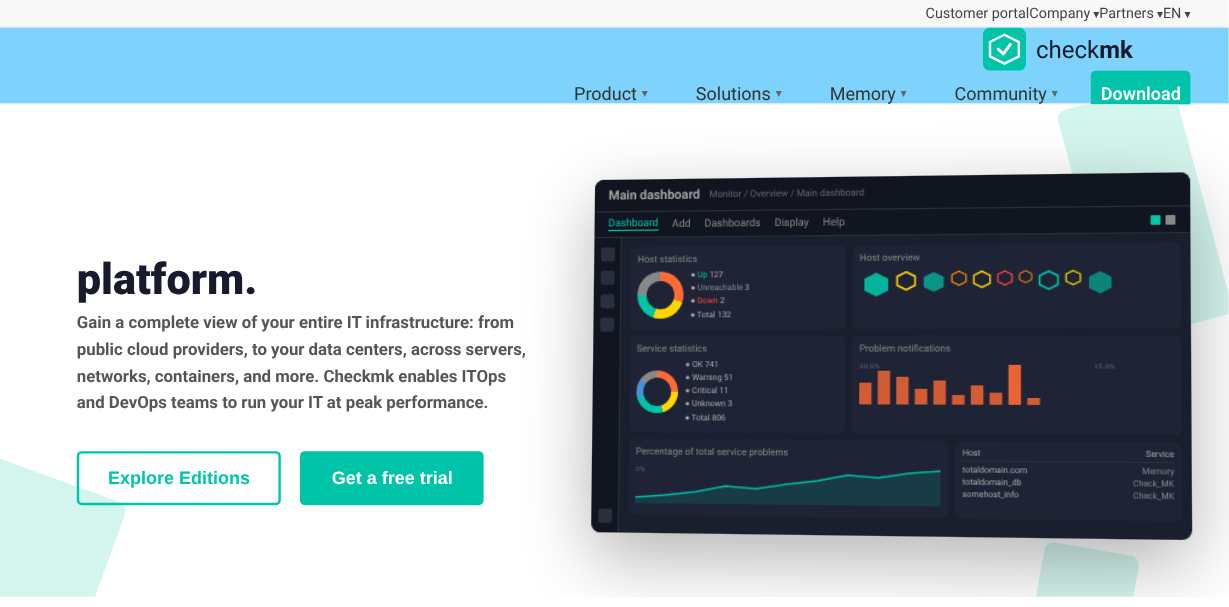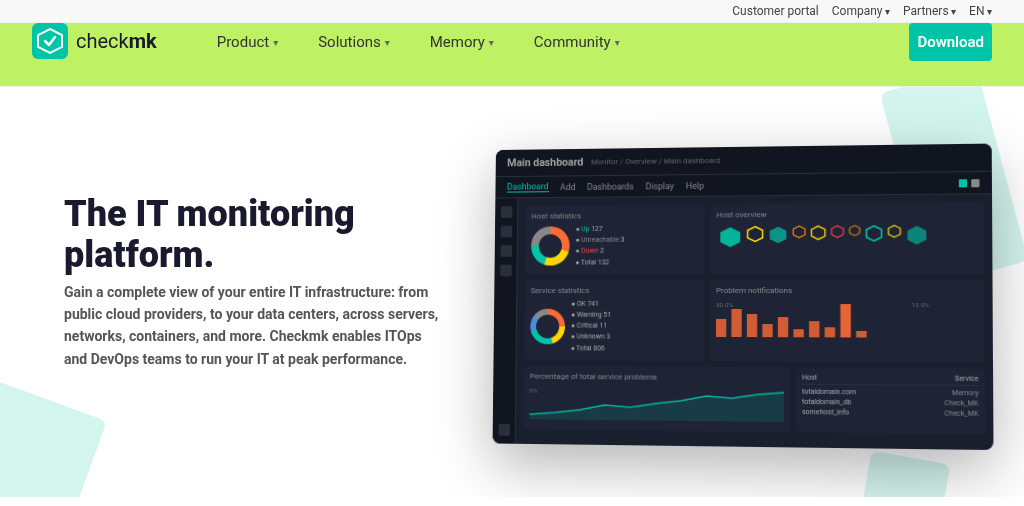--- a/index.html
+++ b/index.html
@@ -6,35 +6,36 @@
     body { font-family: -apple-system, BlinkMacSystemFont, 'Segoe UI', Roboto, sans-serif; background: #fff; width: 1024px; height: 506px; overflow: hidden; }
 
     
     .utility-bar {
       background: #f8f8f8;
       border-bottom: 1px solid #eee;
       padding: 4px 32px;
       display: flex;
       justify-content: flex-end;
       align-items: center;
-      gap: 13px;
+      gap: 0;
       font-size: 12px;
       color: #444;
     }
     .utility-bar a { color: #444; text-decoration: none; }
     .utility-bar .with-arrow::after { content: ' ▾'; font-size: 10px; }
 
     
     .main-nav {
       display: flex;
-      align-items: flex-start;
+      align-items: flex-end;
       padding: 0 32px;
       height: 64px;
       border-bottom: 1px solid #f0f0f0;
-      background: #bef264;
+      background: #7dd3fc;
+      flex-direction: column;
     }
     .logo {
       display: flex;
       align-items: center;
       gap: 8px;
       margin-right: 48px;
       text-decoration: none;
     }
     .logo-icon {
       width: 36px;
@@ -319,24 +320,28 @@
   </div>
 </nav>
 
 <section class="hero">
   <div class="deco-bottom-left"></div>
   <div class="deco-top-right"></div>
   <div class="deco-bottom-right"></div>
 
   <div class="hero-content">
     <div class="hero-title">
-      <span>The IT monitoring</span><br>
+      <br>
       <span>platform.</span>
     </div>
     <p class="hero-description">Gain a complete view of your entire IT infrastructure: from public cloud providers, to your data centers, across servers, networks, containers, and more. Checkmk enables ITOps and DevOps teams to run your IT at peak performance.</p>
+    <div class="hero-buttons">
+      <button class="btn-outline">Explore Editions</button>
+      <button class="btn-solid">Get a free trial</button>
+    </div>
   </div>
 
   <div class="hero-image">
     <div class="dashboard-mockup">
 
       <div class="mockup-topbar">
         <span class="mockup-topbar-title">Main dashboard</span>
         <span style="font-size:8px;color:#666;">Monitor / Overview / Main dashboard</span>
       </div>
 

